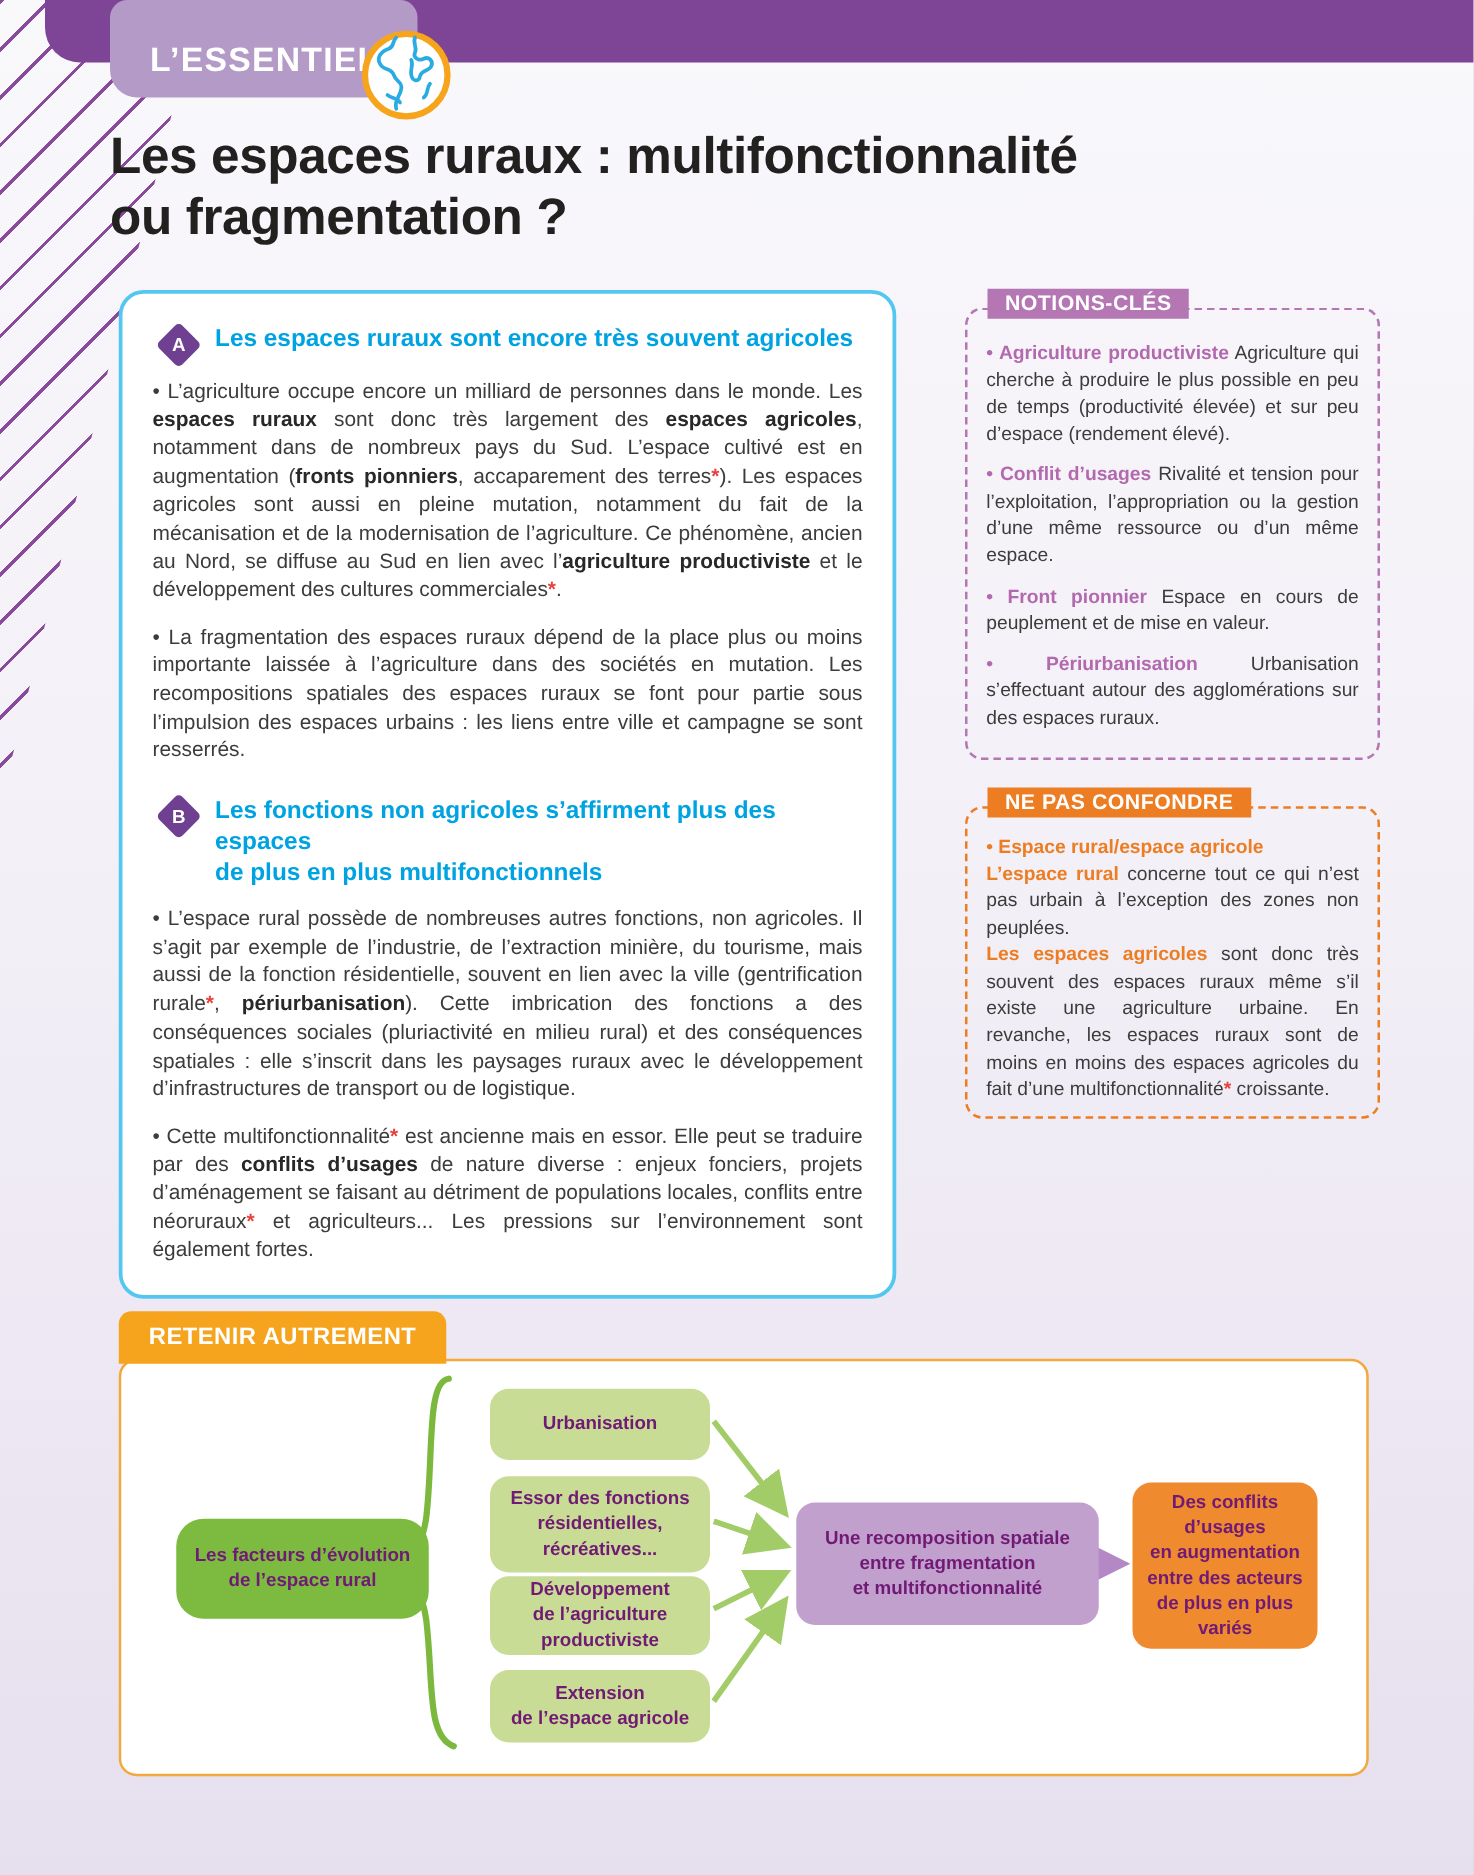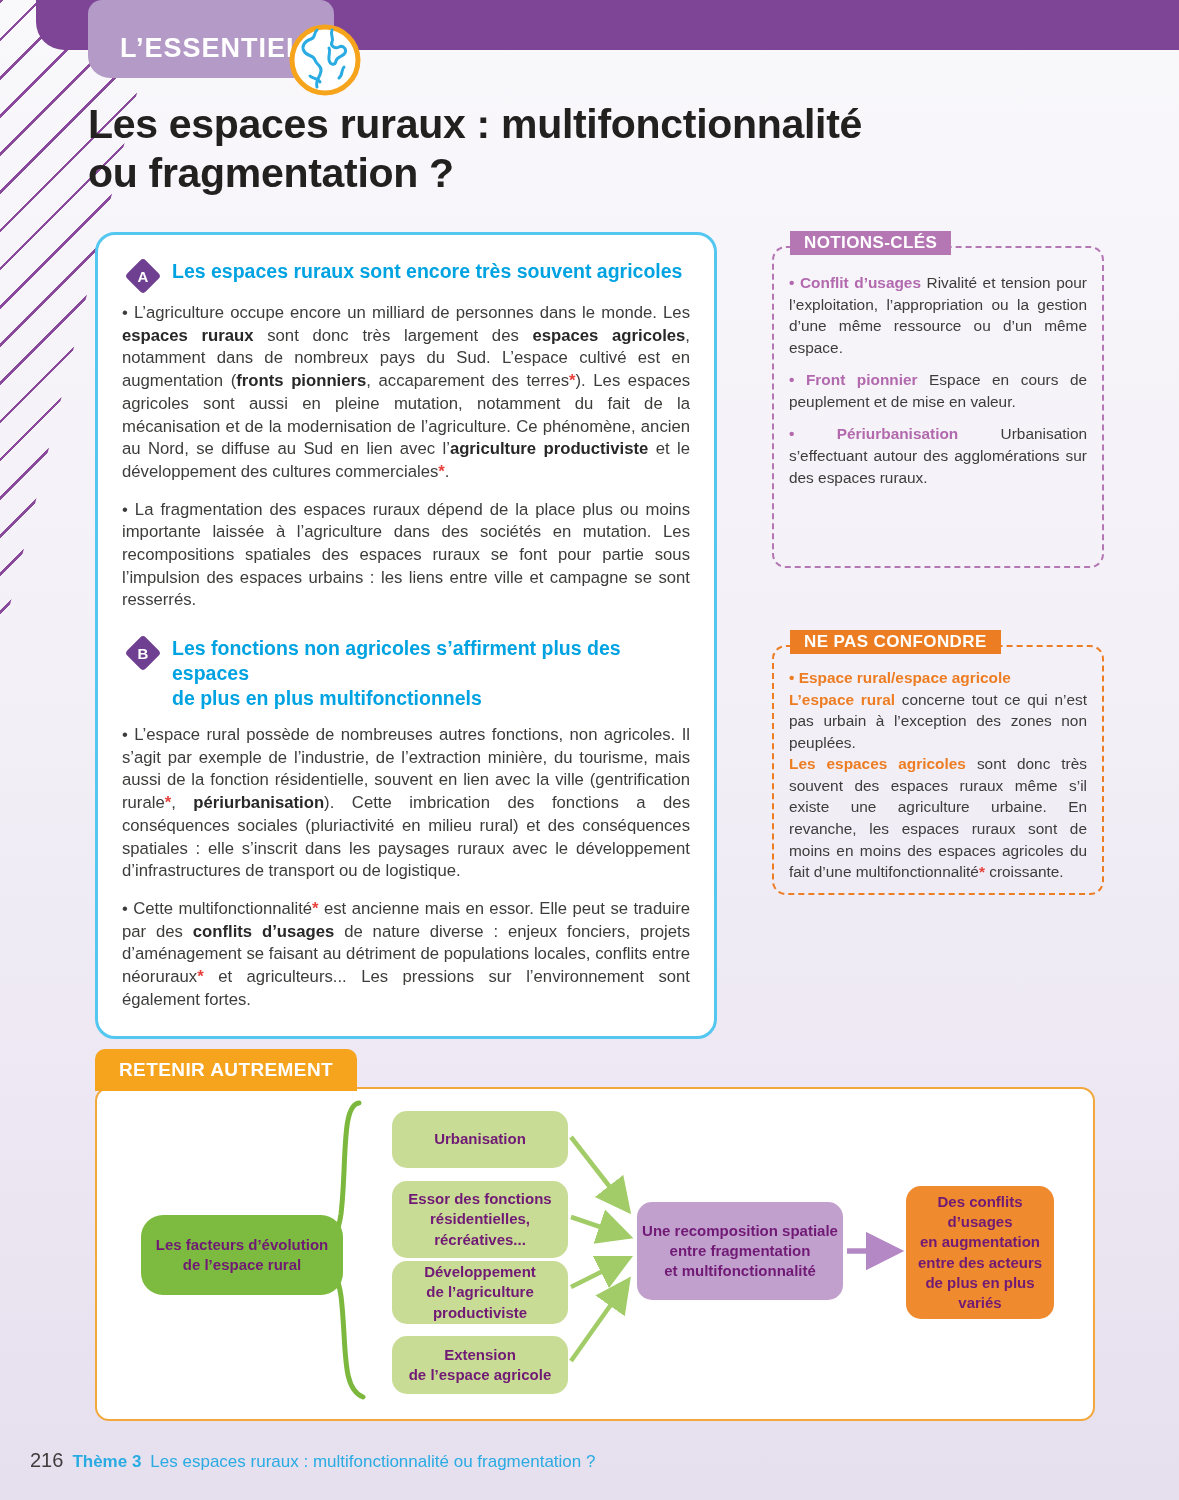--- a/index.html
+++ b/index.html
@@ -66,21 +66,21 @@
   .node {
     position:absolute; display:flex; align-items:center; justify-content:center; text-align:center;
     border-radius:15px; font-weight:bold; font-size:15px; color:#701a75; line-height:1.35; white-space:pre-line; padding:4px;
   }
   .node-source { left:44px; top:126px; width:202px; height:80px; background:#7cbb3f;border-radius:22px; }
   .node-factor { left:295px; width:176px; background:#c9dc95; }
   .node-f0 { top:22px;  height:57px; }
   .node-f1 { top:92px;  height:77px; }
   .node-f2 { top:172px; height:63px; }
   .node-f3 { top:247px; height:58px; }
-  .node-result { left:540px; top:113px; width:206px; height:98px; background:#c2a0ce; }
+  .node-result { left:540px; top:113px; width:242px; height:98px; background:#c2a0ce; }
   .node-conseq { left:809px; top:97px; width:148px; height:133px; background:#ef8a2f; }
   .diagram-svg { position:absolute; left:0; top:0; width:1000px; height:334px; pointer-events:none; }
   
   .footer { position:absolute; left:30px; top:1449px; display:flex; align-items:baseline; gap:9px; }
   .page-num { color:#3f3c3c; font-size:20px; }
   .theme-label { color:#2aabe2; font-weight:bold; font-size:17px; }
   .theme-title { color:#2aabe2; font-size:17px; }
 </style>
 </head>
 <body>
@@ -122,20 +122,21 @@
         </div>
       <div class="sec-title">Les fonctions non agricoles s’affirment plus des espaces
 de plus en plus multifonctionnels</div>
     </div>
     <p class="para"><span>• L’espace rural possède de nombreuses autres fonctions, non agricoles. Il s’agit par exemple de l’industrie, de l’extraction minière, du tourisme, mais aussi de la fonction résidentielle, souvent en lien avec la ville (gentrification rurale</span><span class="seg-star">*</span><span>, </span><span class="seg-b">périurbanisation</span><span>). Cette imbrication des fonctions a des conséquences sociales (pluriactivité en milieu rural) et des conséquences spatiales : elle s’inscrit dans les paysages ruraux avec le développement d’infrastructures de transport ou de logistique.</span></p>
     <p class="para"><span>• Cette multifonctionnalité</span><span class="seg-star">*</span><span> est ancienne mais en essor. Elle peut se traduire par des </span><span class="seg-b">conflits d’usages</span><span> de nature diverse : enjeux fonciers, projets d’aménagement se faisant au détriment de populations locales, conflits entre néoruraux</span><span class="seg-star">*</span><span> et agriculteurs... Les pressions sur l’environnement sont également fortes.</span></p>
   </div>
 
   <div class="side-box notions">
     <div class="side-label">NOTIONS-CLÉS</div>
+    <p class="side-entry"><span class="seg-term">• Agriculture productiviste</span><span> Agriculture qui cherche à produire le plus possible en peu de temps (productivité élevée) et sur peu d’espace (rendement élevé).</span></p>
     <p class="side-entry"><span class="seg-term">• Conflit d’usages</span><span> Rivalité et tension pour l’exploitation, l’appropriation ou la gestion d’une même ressource ou d’un même espace.</span></p>
     <p class="side-entry"><span class="seg-term">• Front pionnier</span><span> Espace en cours de peuplement et de mise en valeur.</span></p>
     <p class="side-entry"><span class="seg-term">• Périurbanisation</span><span> Urbanisation s’effectuant autour des agglomérations sur des espaces ruraux.</span></p>
   </div>
 
   <div class="side-box npc">
     <div class="side-label">NE PAS CONFONDRE</div>
     <p class="side-entry"><span class="seg-oterm">• Espace rural/espace agricole</span></p>
     <p class="side-entry"><span class="seg-oterm">L’espace rural</span><span> concerne tout ce qui n’est pas urbain à l’exception des zones non peuplées.</span></p>
     <p class="side-entry"><span class="seg-oterm">Les espaces agricoles</span><span> sont donc très souvent des espaces ruraux même s’il existe une agriculture urbaine. En revanche, les espaces ruraux sont de moins en moins des espaces agricoles du fait d’une multifonctionnalité</span><span class="seg-star">*</span><span> croissante.</span></p>
@@ -177,19 +178,14 @@
 de l’espace agricole</div>
     <div class="node node-result">Une recomposition spatiale
 entre fragmentation
 et multifonctionnalité</div>
     <div class="node node-conseq">Des conflits d’usages
 en augmentation
 entre des acteurs
 de plus en plus variés</div>
   </div>
 
-  <div class="footer">
-    <span class="page-num">216</span>
-    <span class="theme-label">Thème 3</span>
-    <span class="theme-title">Les espaces ruraux : multifonctionnalité ou fragmentation ?</span>
-  </div>
 
 </div>
 
 </body></html>

